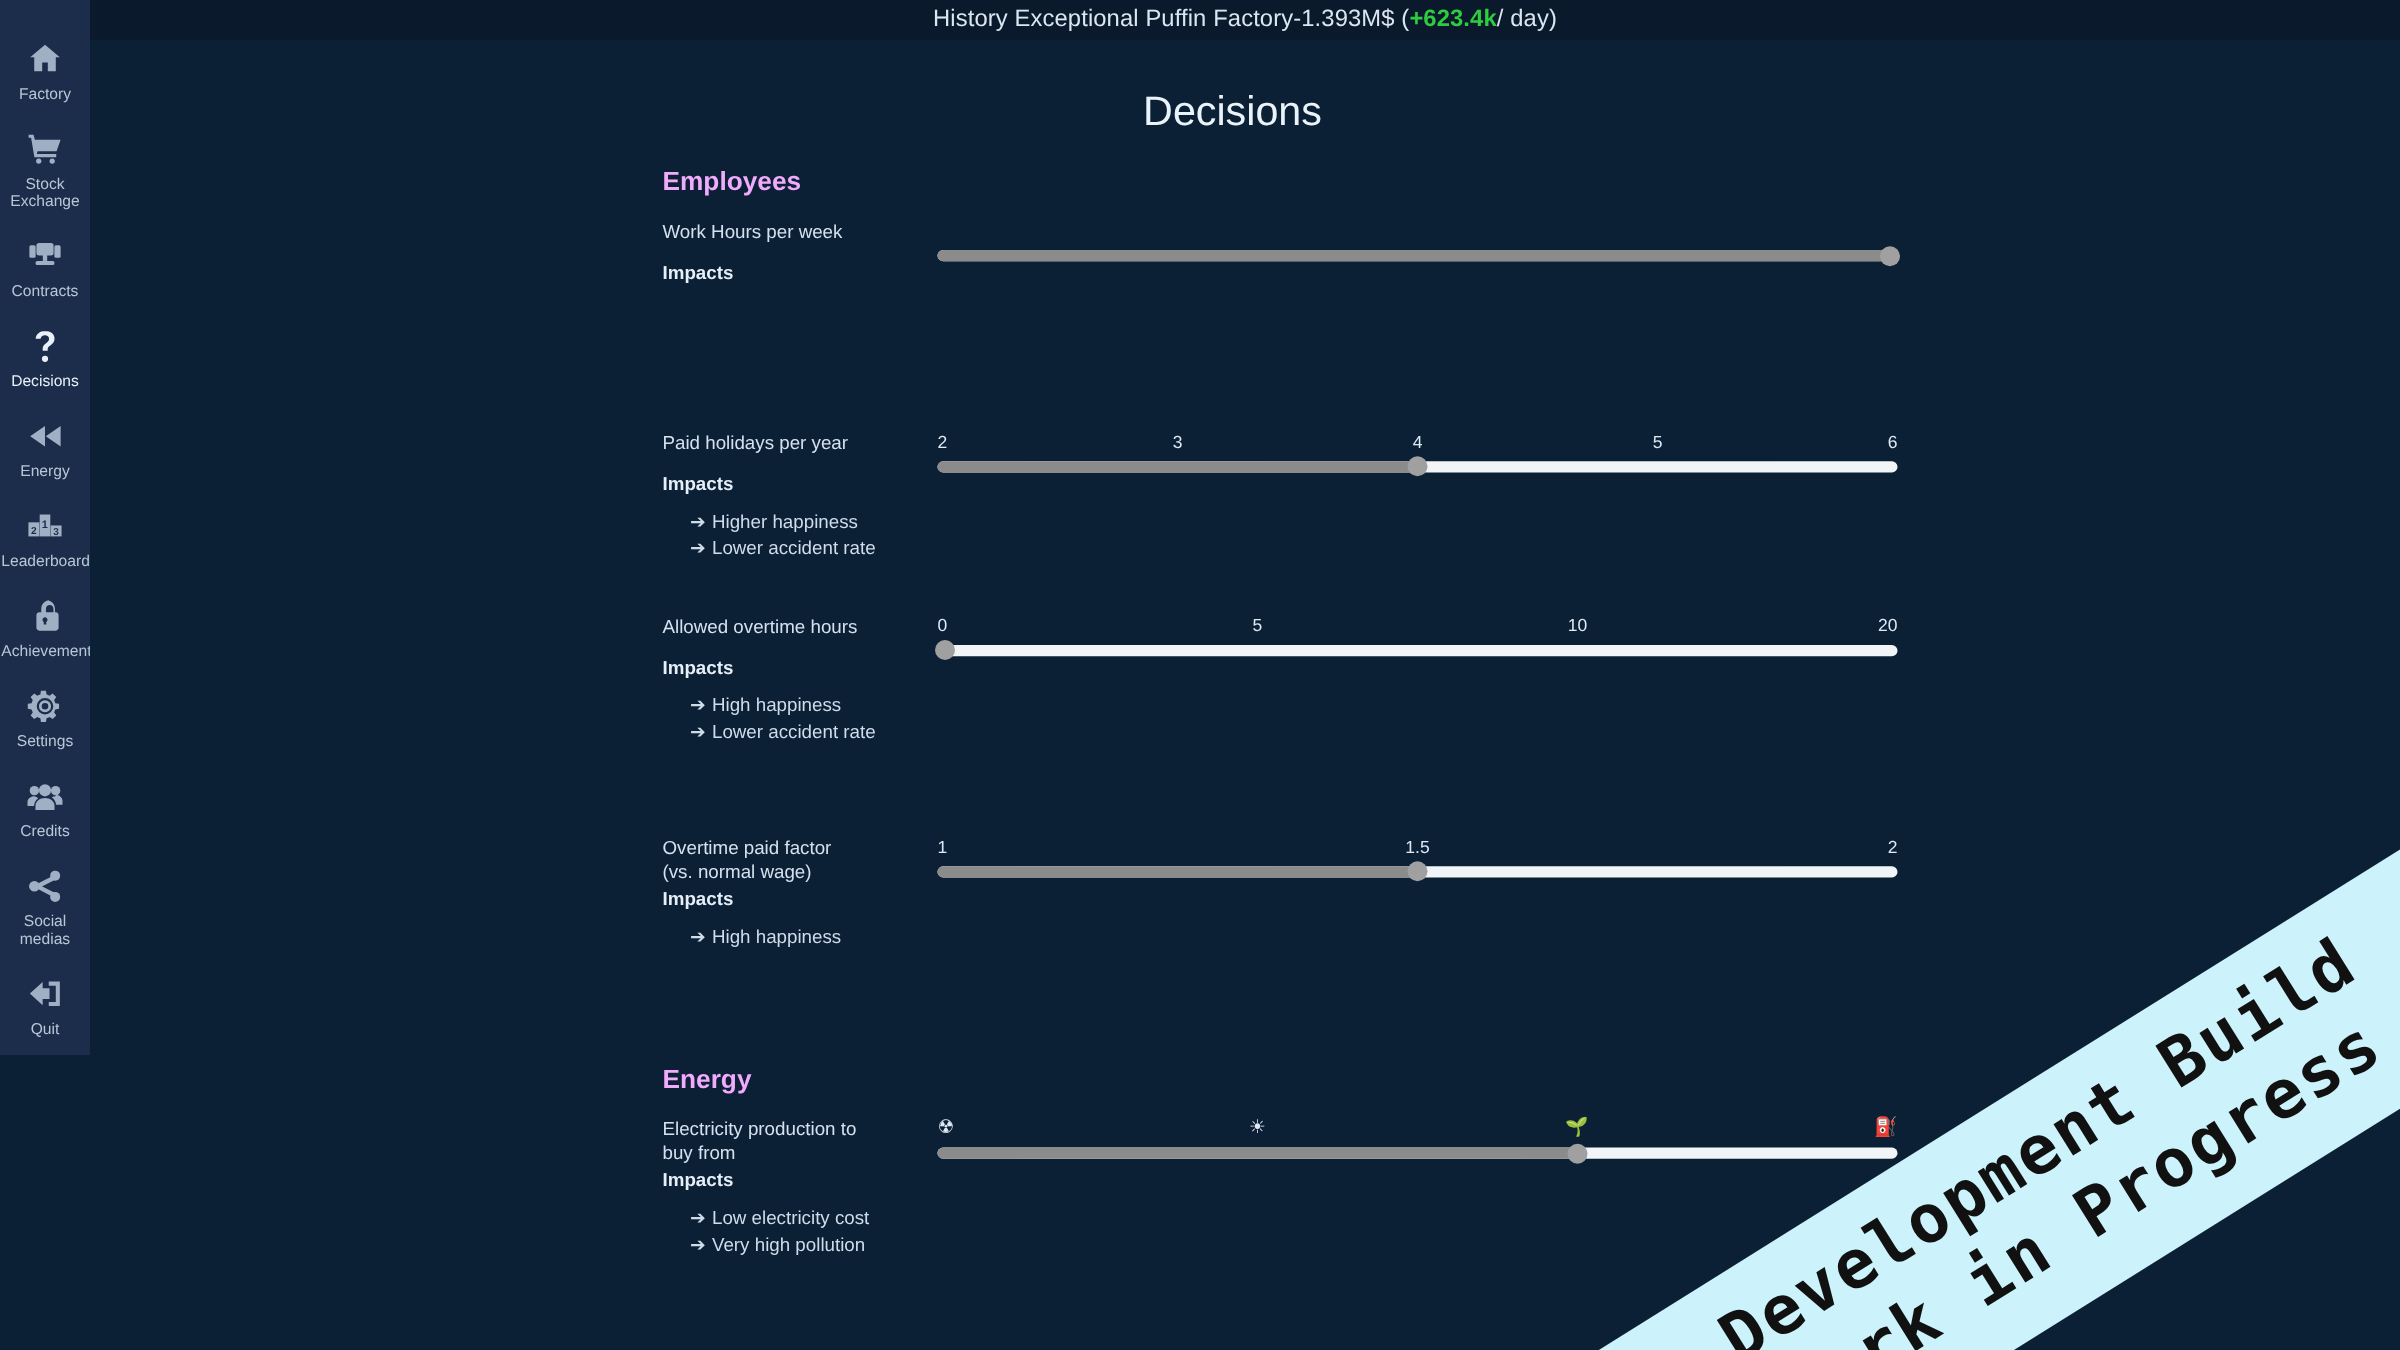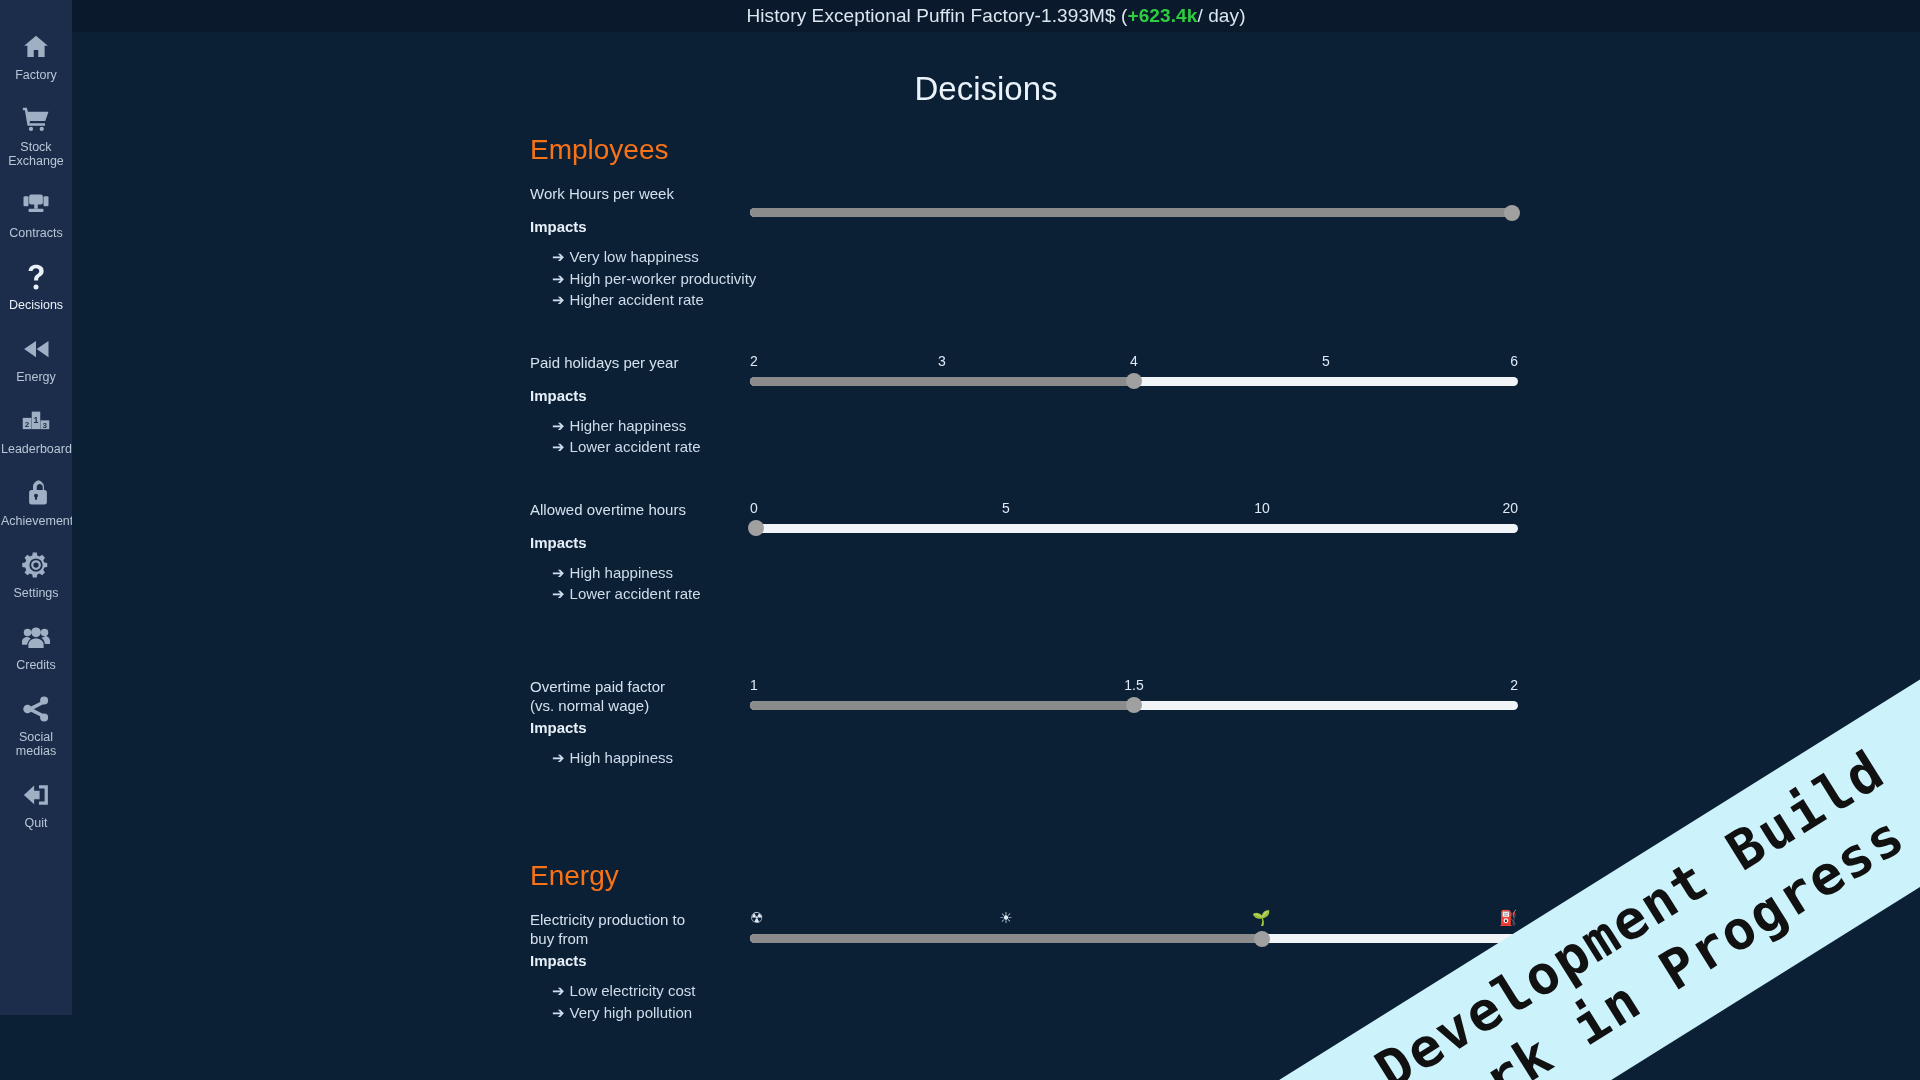--- a/index.html
+++ b/index.html
@@ -6,21 +6,21 @@
   html, body {
     width: 1920px; height: 1080px;
     background: #0b1f35;
     font-family: "Liberation Sans", sans-serif;
     overflow: hidden;
   }
   #root { position: relative; width: 1920px; height: 1080px; display: flex; }
 
   
   .sidebar {
-    width: 72px; height: 1015px;
+    width: 72px; height: 844px;
     background: #1b2d4a;
     display: flex; flex-direction: column; align-items: center;
     padding-top: 30px;
     flex: 0 0 72px;
   }
   .nav-item {
     width: 72px;
     display: flex; flex-direction: column; align-items: center;
     margin-bottom: 20px;
     cursor: pointer;
@@ -65,23 +65,23 @@
   .page-title {
     text-align: center;
     font-size: 33px;
     font-weight: 400;
     color: #eaf2fa;
     margin-top: 38px;
     margin-bottom: 16px;
     margin-left: -20px;
   }
   .section-title {
-    font-size: 28px;
-    color: #f97316;
-    font-weight: 400;
+    font-size: 21px;
+    color: #f0abfc;
+    font-weight: 700;
     margin-left: 458px;
     margin-top: 26px;
     margin-bottom: 6px;
   }
   .section-title.energy { margin-top: 68px; }
 
   .decision {
     position: relative;
     margin-left: 458px;
     margin-top: 18px;
@@ -307,25 +307,20 @@
         <h2 class="section-title">Employees</h2>
         <div class="decision" style="height: 150.5px;">
           <div class="decision-label">Work Hours per week</div>
           <div class="slider-wrap">
             <div class="track">
               <div class="fill" style="width: 100%;"></div>
               <div class="thumb" style="left: calc(100% - 6px);"></div>
             </div>
           </div>
           <div class="impacts-head" style="top: 34px;">Impacts</div>
-          <ul class="impacts-list" style="top: 62px;">
-            <li><span class="arrow">➔</span><span>Very low happiness</span></li>
-            <li><span class="arrow">➔</span><span>High per-worker productivity</span></li>
-            <li><span class="arrow">➔</span><span>Higher accident rate</span></li>
-          </ul>
         </div>
         <div class="decision" style="height: 129px;">
           <div class="decision-label">Paid holidays per year</div>
           <div class="slider-wrap">
             <div class="ticks">
               <span class="tick" style="left: 0%; transform: translateX(0px);">2</span>
               <span class="tick" style="left: 25%;">3</span>
               <span class="tick" style="left: 50%;">4</span>
               <span class="tick" style="left: 75%;">5</span>
               <span class="tick" style="left: 100%; transform: translateX(-100%);">6</span>

